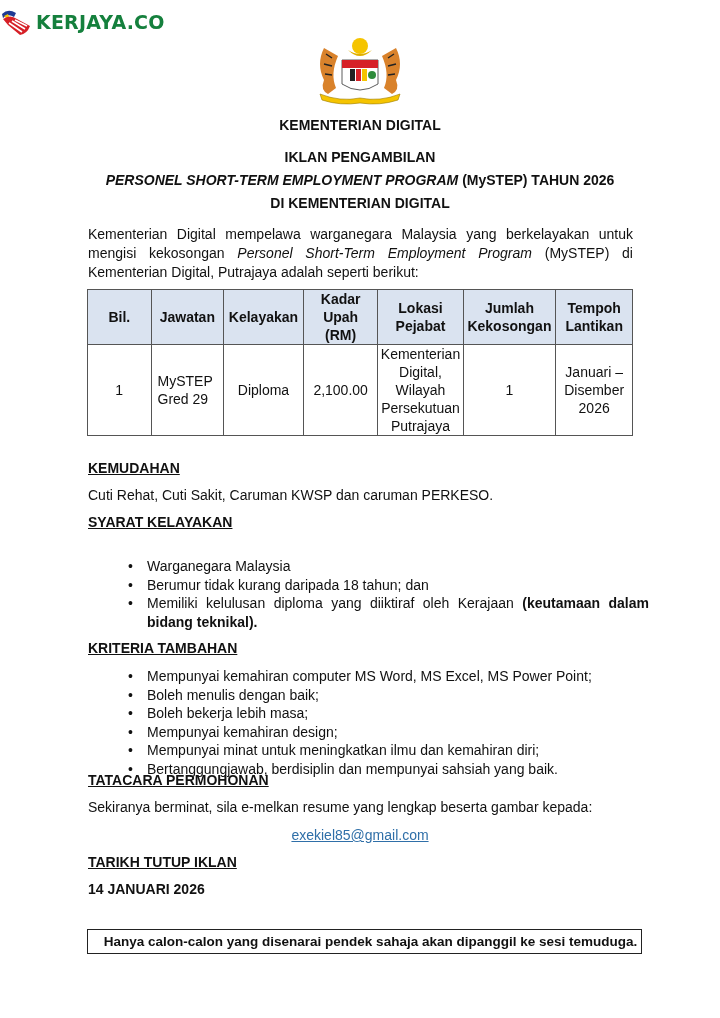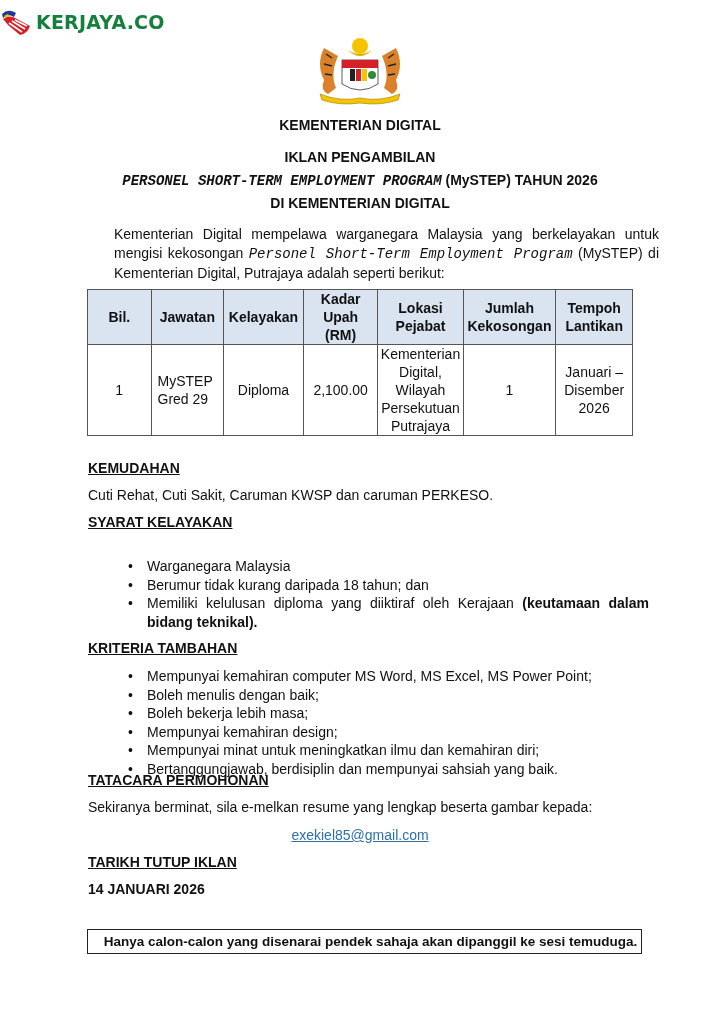--- a/index.html
+++ b/index.html
@@ -4,22 +4,22 @@
 <style>
   html, body { margin: 0; padding: 0; background: #ffffff; }
   body { width: 720px; height: 1018px; position: relative; overflow: hidden;
          font-family: "Liberation Sans", sans-serif; color: #111; font-size: 14px; }
   .brand { position: absolute; left: 0; top: 8px; display: flex; align-items: center; }
   .brand-icon { width: 34px; height: 28px; display: block; }
   .brand-text { font-family: "DejaVu Sans", sans-serif; font-weight: bold; color: #15803d;
                 font-size: 19px; letter-spacing: 0.2px; margin-left: 2px; }
   .crest { position: absolute; left: 310px; top: 34px; width: 100px; height: 72px; }
   .center { position: absolute; left: 0; width: 720px; text-align: center; font-weight: bold; font-size: 14px; }
-  .it { font-style: italic; font-family: Liberation Mono, monospace; }
-  .para { position: absolute; left: 88px; width: 545px; font-size: 14px; line-height: 19px; text-align: justify; margin-left: 26px; }
+  .it { font-style: italic; }
+  .para { position: absolute; left: 88px; width: 545px; font-size: 14px; line-height: 19px; text-align: justify; }
   table.jobs { position: absolute; left: 87px; top: 289px; width: 546px; border-collapse: collapse; font-size: 14px; }
   table.jobs th, table.jobs td { border: 1px solid #555; text-align: center; vertical-align: middle; padding: 0 2px; line-height: 18px; }
   table.jobs th { background: #dae3f0; font-weight: bold; height: 53px; }
   table.jobs td { height: 87px; }
   .heading { position: absolute; left: 88px; font-weight: bold; text-decoration: underline; font-size: 14px; }
   .text { position: absolute; left: 88px; font-size: 14px; }
   ul.bul { position: absolute; left: 112px; width: 521px; margin: 16px; padding: 0; list-style: none; font-size: 14px; line-height: 18.5px; }
   ul.bul li { position: relative; padding-left: 19px; text-align: justify; }
   ul.bul li::before { content: "\2022"; position: absolute; left: 0; top: 0; }
   .email { position: absolute; left: 0; width: 720px; text-align: center; color: #2f6fa8; text-decoration: underline; font-size: 14px; }

